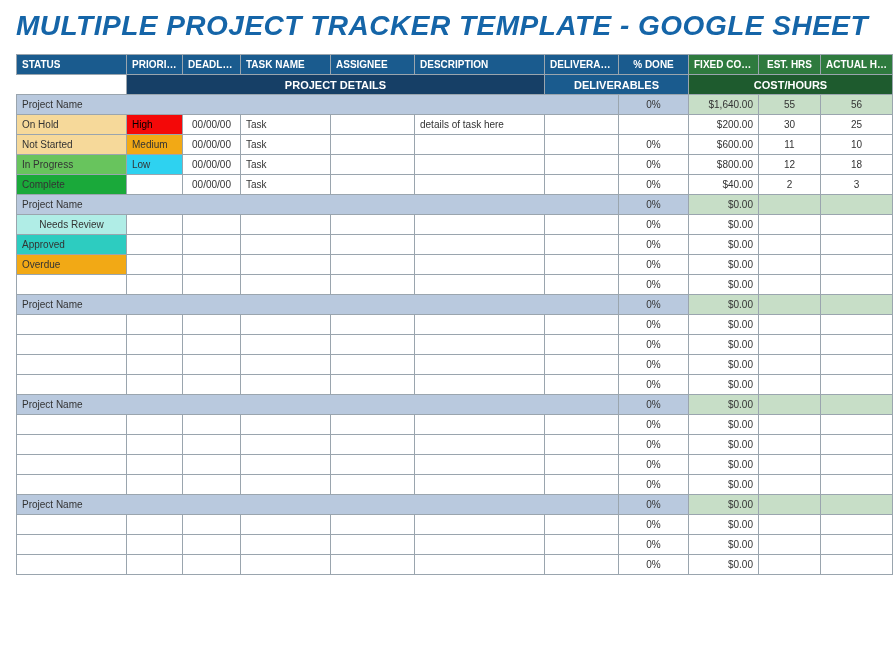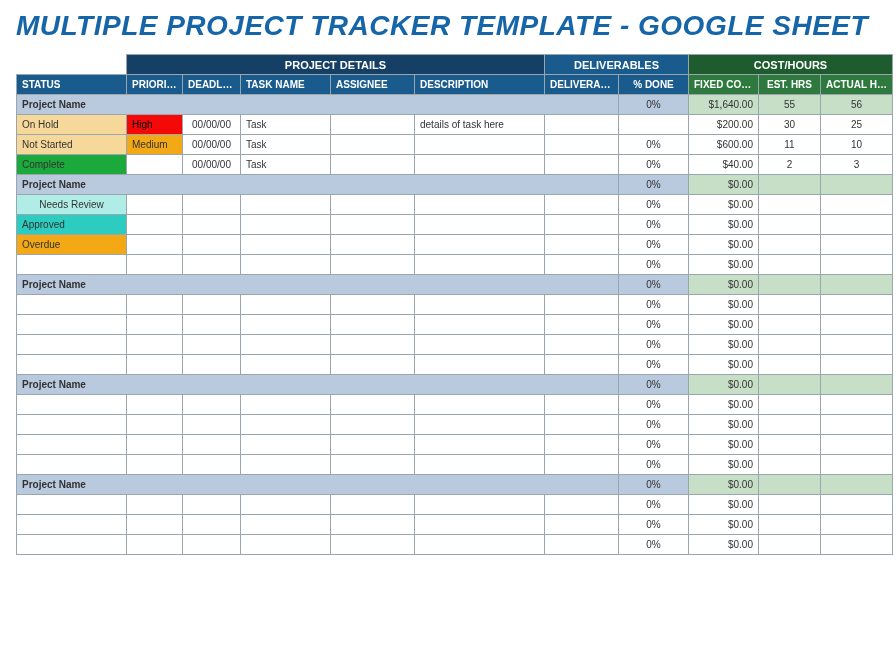--- a/index.html
+++ b/index.html
@@ -20,21 +20,21 @@
 .deadline-col { width: 58px; }
 .taskname-col { width: 90px; }
 .assignee-col { width: 84px; }
 .desc-col { width: 130px; }
 .deliv-col { width: 74px; }
 .done-col { width: 70px; }
 .fixed-col { width: 70px; }
 .est-col { width: 62px; }
 .actual-col { width: 72px; }
 .projrow td { background: #b9c9de; font-weight: 400; }
-.projrow .pn { font-weight: 700; }
+.projrow .pn { font-weight: 400; }
 .projrow .done { text-align: center; }
 .projrow .cost { text-align: right; background: #c7dec7; margin-left: 40px; }
 .projrow .hrs { text-align: center; background: #c7dec7; }
 .num-c { text-align: center; }
 .num-r { text-align: right; }
 .st-onhold { background: #f6d99a; }
 .st-notstarted { background: #f6d99a; }
 .st-inprogress { background: #68c45d; }
 .st-complete { background: #1aa93a; }
 .st-needsreview { background: #b0ede6; text-align: center; }
@@ -58,38 +58,38 @@
     <col class="assignee-col">
       <col class="desc-col">
       <col class="deliv-col">
       <col class="done-col">
     <col class="fixed-col">
       <col class="est-col">
       <col class="actual-col">
   </colgroup>
   <thead>
     <tr>
-      <th class="hdr-pd" style="border-top:none;border-left:none;background:transparent"></th>
-      <th class="grp grp-pd" colspan="5">PROJECT DETAILS</th>
-      <th class="grp grp-dl" colspan="2">DELIVERABLES</th>
-      <th class="grp grp-ch" colspan="3">COST/HOURS</th>
-    </tr>
-    <tr>
       <th class="hdr-pd">STATUS</th>
       <th class="hdr-pd">PRIORITY</th>
       <th class="hdr-pd">DEADLINE</th>
       <th class="hdr-pd">TASK NAME</th>
       <th class="hdr-pd">ASSIGNEE</th>
       <th class="hdr-pd">DESCRIPTION</th>
       <th class="hdr-dl">DELIVERABLE</th>
       <th class="hdr-dl num-c" style="text-align:center">% DONE</th>
       <th class="hdr-ch" style="text-align:center">FIXED COST</th>
       <th class="hdr-ch" style="text-align:center">EST. HRS</th>
       <th class="hdr-ch" style="text-align:center">ACTUAL HRS</th>
     </tr>
+    <tr>
+      <th class="hdr-pd" style="border-top:none;border-left:none;background:transparent"></th>
+      <th class="grp grp-pd" colspan="5">PROJECT DETAILS</th>
+      <th class="grp grp-dl" colspan="2">DELIVERABLES</th>
+      <th class="grp grp-ch" colspan="3">COST/HOURS</th>
+    </tr>
   </thead>
   <tbody id="tbody">
       <tr class="projrow">
         <td colspan="7" class="pn">Project Name</td>
         <td class="done">0%</td>
         <td class="cost">$1,640.00</td>
         <td class="hrs">55</td>
         <td class="hrs">56</td>
       </tr>
       <tr>
@@ -112,20 +112,33 @@
         <td>Task</td>
         <td></td>
         <td></td>
         <td></td>
         <td class="num-c">0%</td>
         <td class="num-r">$600.00</td>
         <td class="num-c">11</td>
         <td class="num-c">10</td>
       </tr>
       <tr>
+        <td class="st-inprogress">In Progress</td>
+        <td class="pr-low">Low</td>
+        <td class="num-c">00/00/00</td>
+        <td>Task</td>
+        <td></td>
+        <td></td>
+        <td></td>
+        <td class="num-c">0%</td>
+        <td class="num-r">$800.00</td>
+        <td class="num-c">12</td>
+        <td class="num-c">18</td>
+      </tr>
+      <tr>
         <td class="st-complete">Complete</td>
         <td class=""></td>
         <td class="num-c">00/00/00</td>
         <td>Task</td>
         <td></td>
         <td></td>
         <td></td>
         <td class="num-c">0%</td>
         <td class="num-r">$40.00</td>
         <td class="num-c">2</td>

